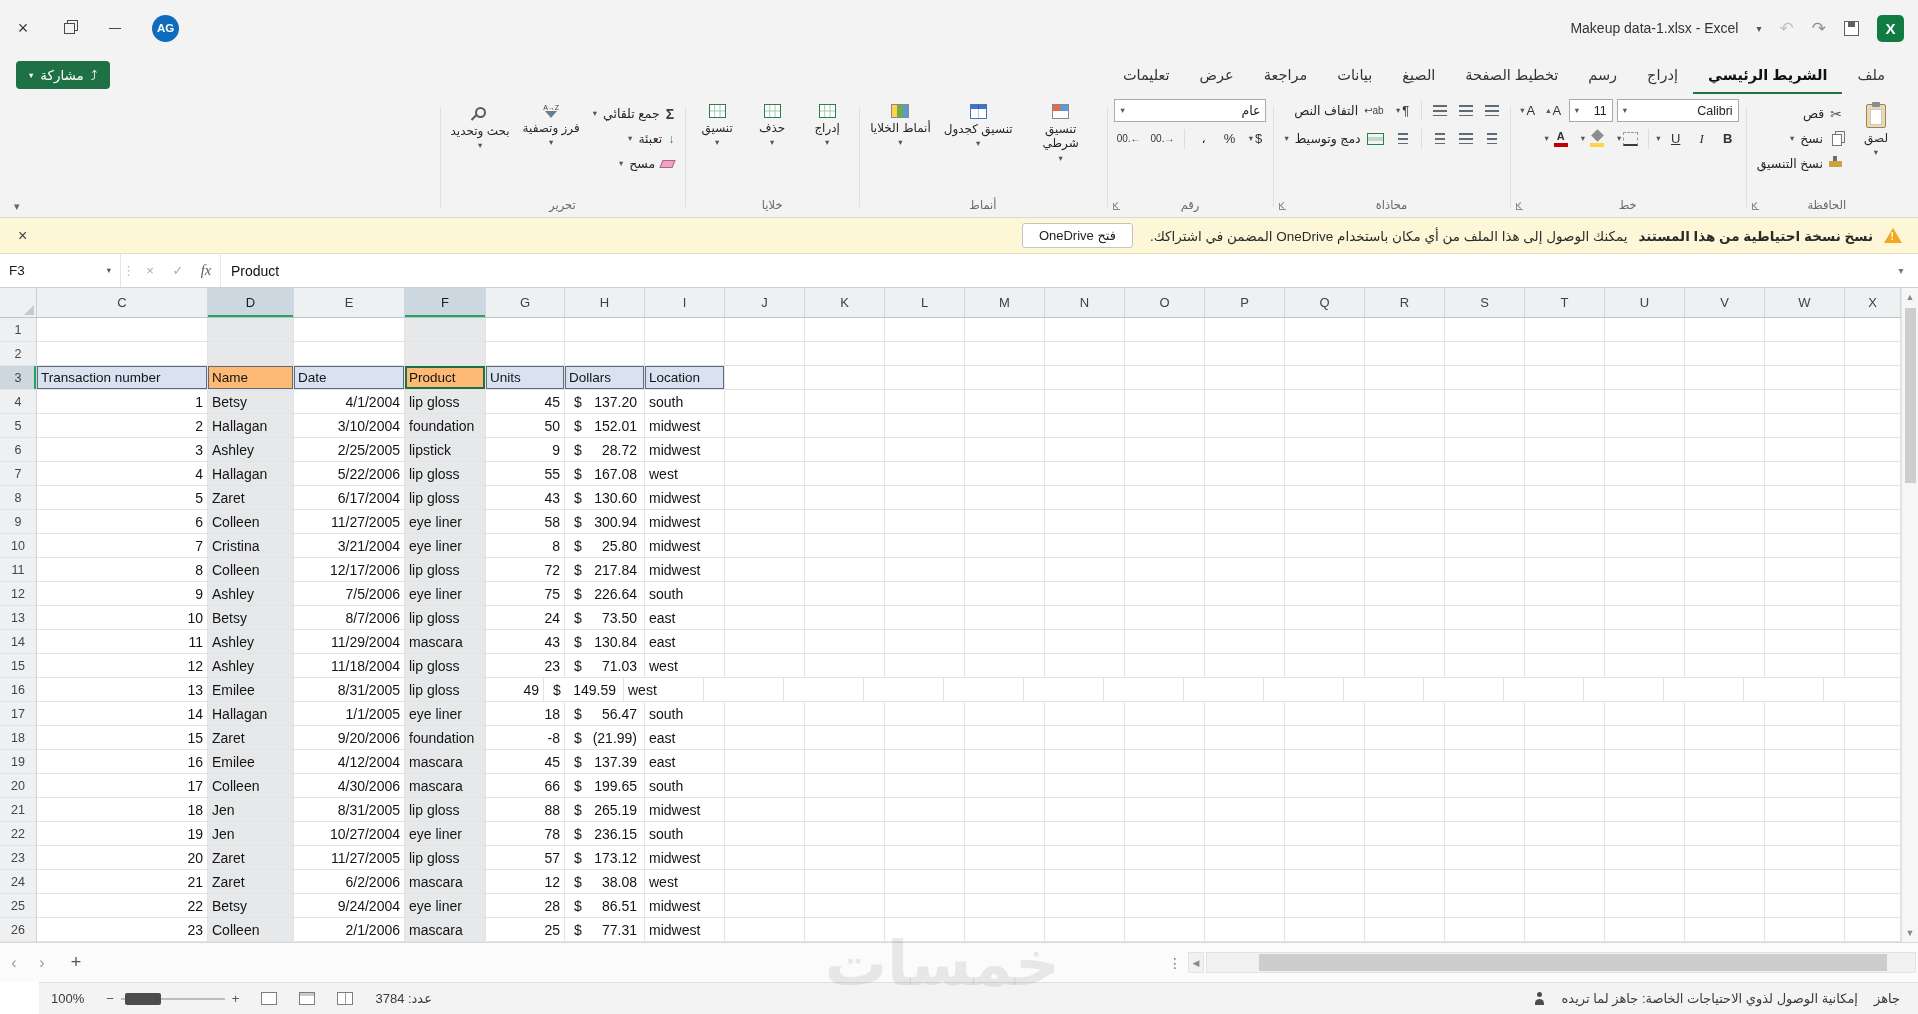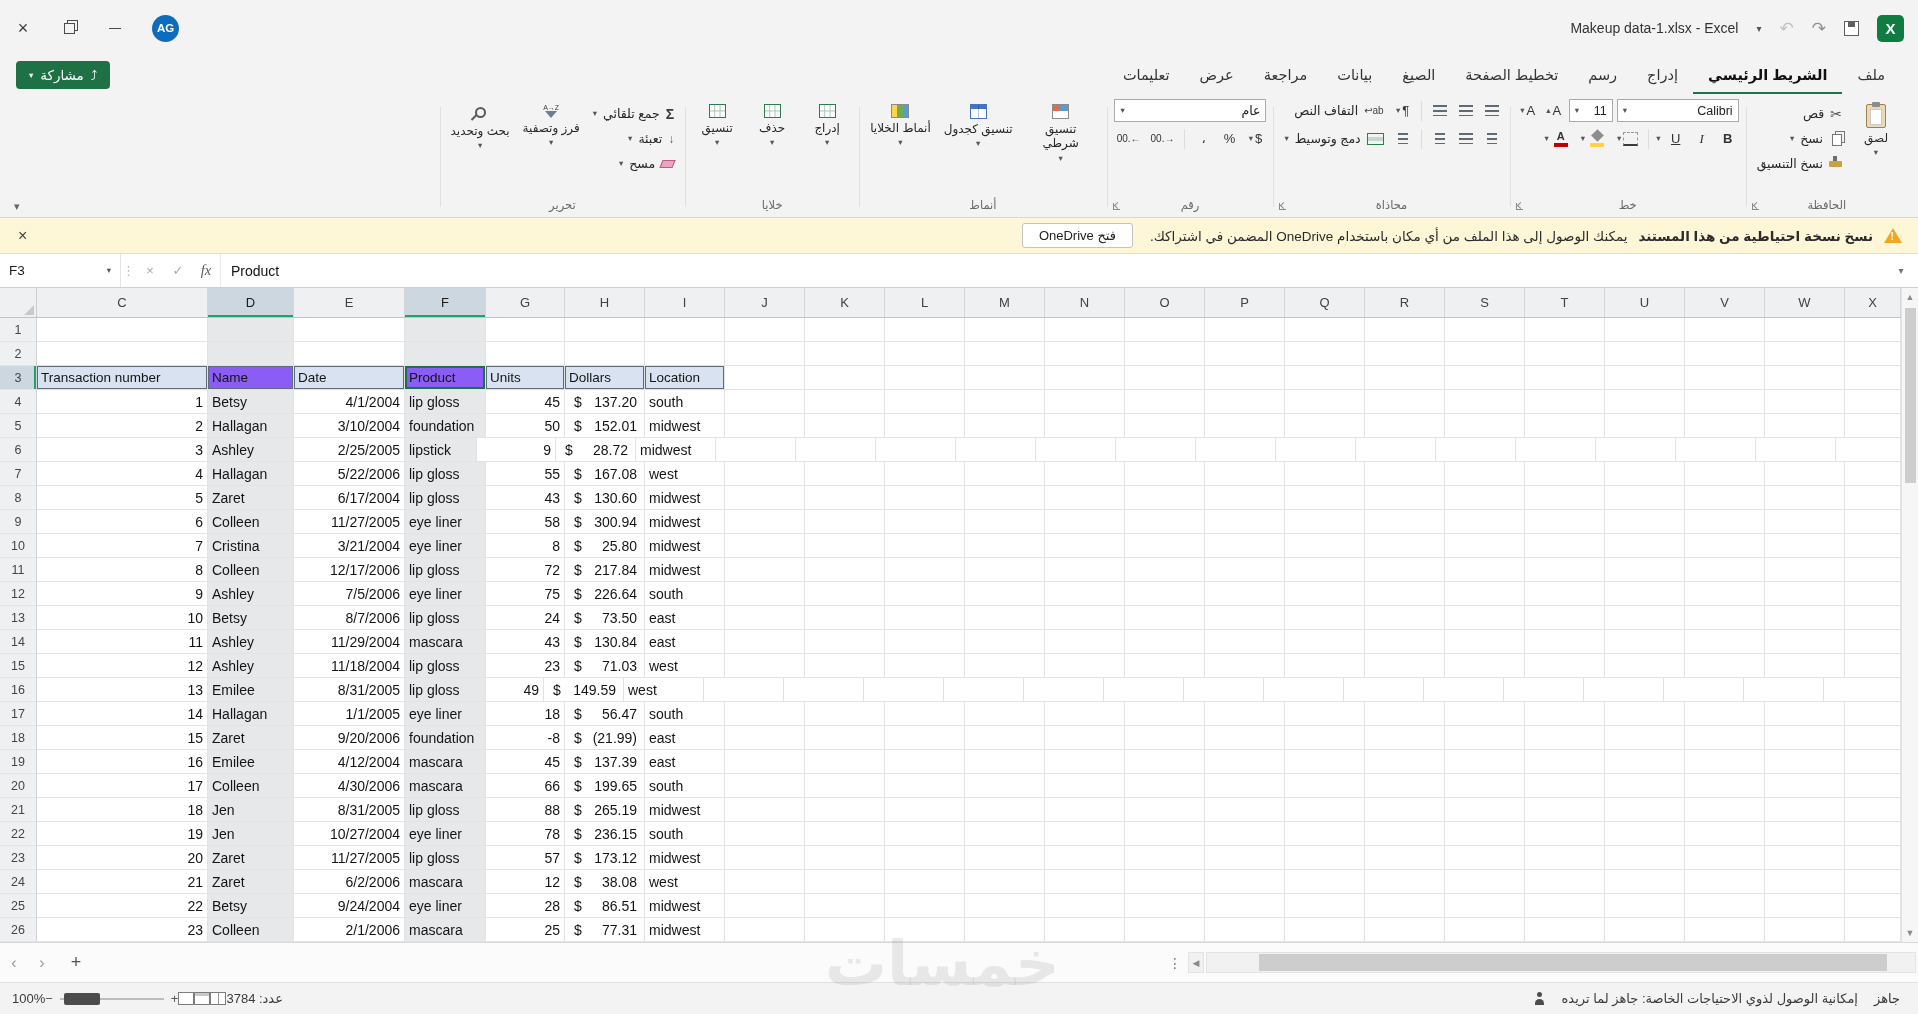--- a/index.html
+++ b/index.html
@@ -128,21 +128,21 @@
   .rownum{width:37px;flex:0 0 37px;background:#eef0f2;border-right:1px solid #cfd3d7;border-bottom:1px solid #e2e4e6;
     font-size:12.5px;color:#454545;display:flex;align-items:center;justify-content:center;}
   .rownum.selrow{background:#ccd7e0;box-shadow:inset -2px 0 0 #21a366;}
   .cell{border-right:1px solid #e2e3e5;border-bottom:1px solid #e2e3e5;font-size:14px;color:#141414;
     padding:0 4px;white-space:nowrap;overflow:hidden;display:flex;align-items:center;flex:0 0 auto;}
   .cell.right{justify-content:flex-end;}
   .cell.left{justify-content:flex-start;}
   .cell.money{justify-content:space-between;padding:0 7px 0 9px;}
   .cell.shade{background:#e7e8ea;}
   .cell.thead{background:#d9e2f1;box-shadow:inset 0 0 0 1px #5f6b79;font-size:13.5px;}
-  .cell.theadsel{background:#8b5cf6;}
+  .cell.theadsel{background:#fdba74;}
   .cell.active{box-shadow:inset 0 0 0 2px #1e7145;}
   .vscroll{width:17px;flex:0 0 17px;background:#f6f6f6;border-left:1px solid #e3e3e3;display:flex;flex-direction:column;align-items:center;}
   .vs-btn{height:18px;display:flex;align-items:center;justify-content:center;color:#8a8a8a;font-size:9px;width:100%;}
   .vs-thumb{width:11px;height:175px;background:#cdcdcd;margin-top:2px;}
   .vs-space{flex:1;}
 
   
   .sheetbar{height:40px;background:#fbfbfb;border-top:1px solid #d8d8d8;display:flex;align-items:stretch;direction:ltr;flex:0 0 auto;}
   .snav{width:28px;display:flex;align-items:center;justify-content:center;color:#9b9b9b;font-size:16px;}
   .sheettablist{display:flex;align-items:stretch;}
@@ -150,21 +150,21 @@
   .stab.active{background:#fff;font-weight:bold;color:#1c1c1c;box-shadow:inset 0 -2.5px 0 #217346;}
   .saddbtn{width:40px;display:flex;align-items:center;justify-content:center;color:#555;font-size:18px;}
   .smore{width:26px;display:flex;align-items:center;justify-content:center;color:#777;font-size:14px;margin-left:auto;}
   .hscroll{width:730px;display:flex;align-items:center;padding:9px 2px 9px 0;gap:2px;}
   .hs-left{width:16px;height:100%;display:flex;align-items:center;justify-content:center;color:#8a8a8a;font-size:9px;background:#f1f1f1;border:1px solid #e3e3e3;}
   .hs-track{flex:1;height:100%;background:#f1f1f1;border:1px solid #e3e3e3;position:relative;}
   .hs-thumb{position:absolute;left:52px;right:28px;top:1px;bottom:1px;background:#cdcdcd;}
 
   
   .statusbar{height:32px;background:#f3f3f3;border-top:1px solid #e0e0e0;display:flex;align-items:center;direction:ltr;
-    padding:0 12px;gap:0;font-size:13px;color:#3b3b3b;flex:0 0 auto;}
+    padding:0 12px;gap:22px;font-size:13px;color:#3b3b3b;flex:0 0 auto;margin-left:39px;}
   .zoomslider{display:flex;align-items:center;gap:7px;color:#555;}
   .zs-track{width:104px;height:2px;background:#bdbdbd;position:relative;}
   .zs-thumb{position:absolute;left:4px;top:-5px;width:36px;height:12px;background:#4c4c4c;border-radius:2px;}
   .vicon{width:16px;height:13px;border:1px solid #7d7d7d;background:#fff;}
   .vicon.v2{box-shadow:inset 0 3px 0 #c9c9c9;}
   .vicon.v3{background:linear-gradient(90deg,#fff 7px,#9c9c9c 7px 8px,#fff 8px);}
   .sb-count{direction:rtl;}
   .sb-right{margin-left:auto;display:flex;align-items:center;gap:16px;padding-right:6px;}
   .ic-person{width:13px;height:13px;position:relative;}
   .ic-person::before{content:"";position:absolute;top:0;left:4px;width:5px;height:5px;border-radius:50%;background:#4c4c4c;}
@@ -631,21 +631,21 @@
             <div class="cell" style="width: 80px;"></div>
             <div class="cell" style="width: 80px;"></div>
             <div class="cell" style="width: 80px;"></div>
             <div class="cell" style="width: 80px; flex: 1 1 auto; min-width: 0px;"></div>
           </div>
           <div class="grow">
             <div class="rownum">6</div>
             <div class="cell right" style="width: 171px;">3</div>
             <div class="cell shade left" style="width: 86px;">Ashley</div>
             <div class="cell right" style="width: 111px;">2/25/2005</div>
-            <div class="cell shade left" style="width: 72px;">lipstick</div>
+            <div class="cell shade left" style="width: 81px;">lipstick</div>
             <div class="cell right" style="width: 79px;">9</div>
             <div class="cell money" style="width: 80px;">
               <span>$</span>
               <span>28.72</span>
             </div>
             <div class="cell left" style="width: 80px;">midwest</div>
             <div class="cell" style="width: 80px;"></div>
             <div class="cell" style="width: 80px;"></div>
             <div class="cell" style="width: 80px;"></div>
             <div class="cell" style="width: 80px;"></div>

